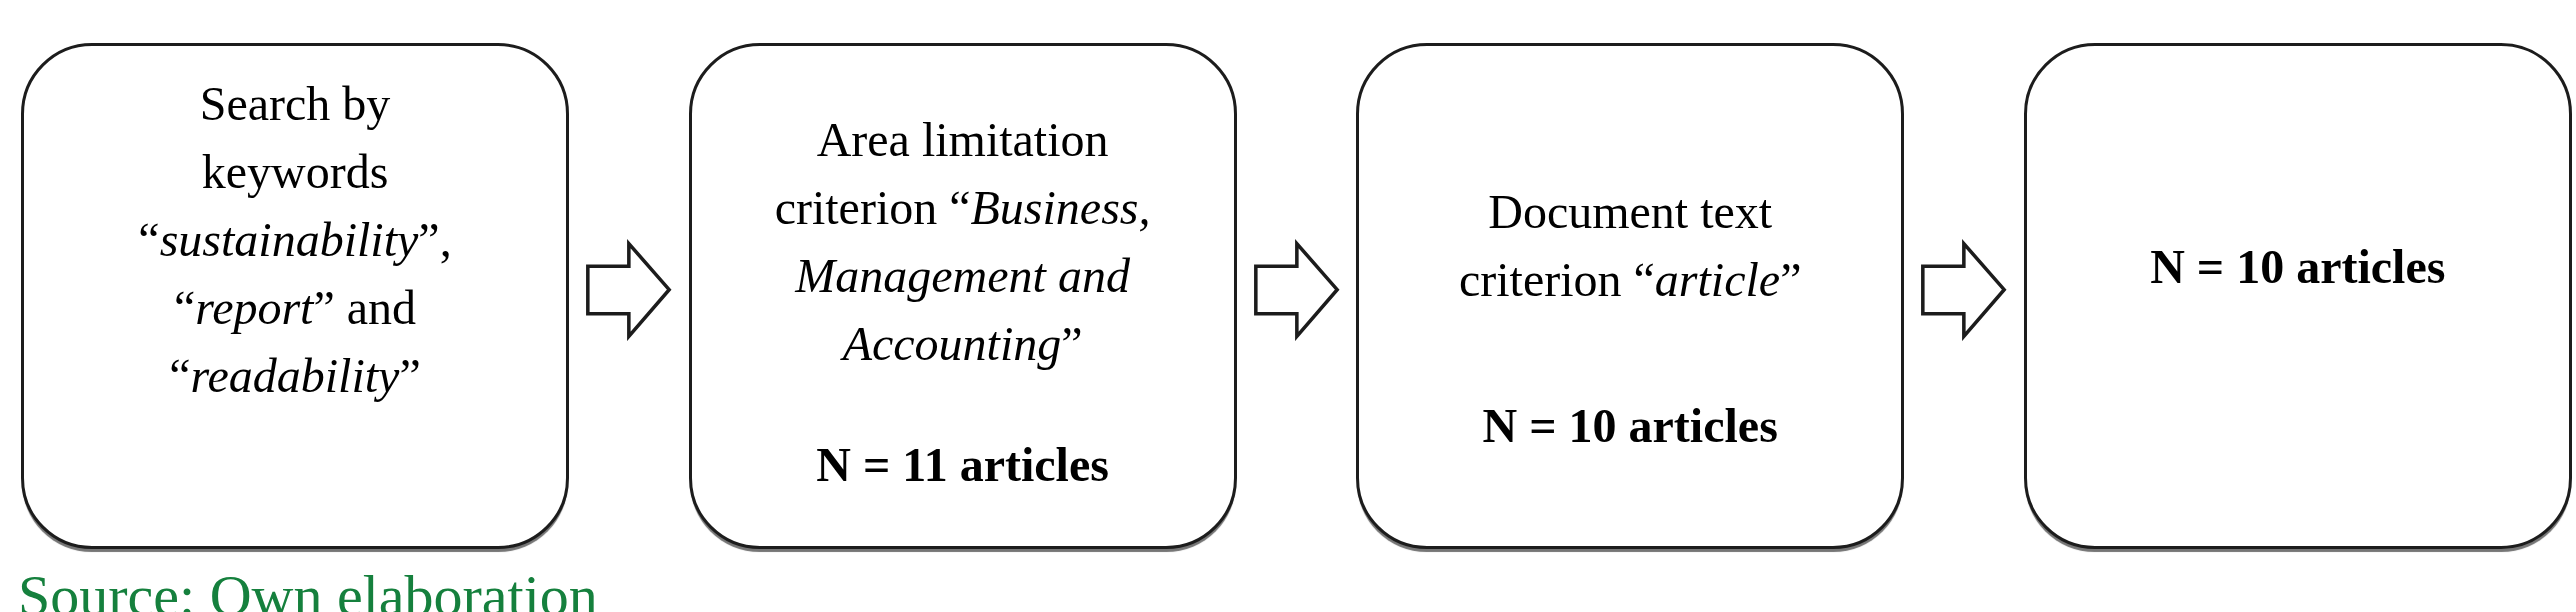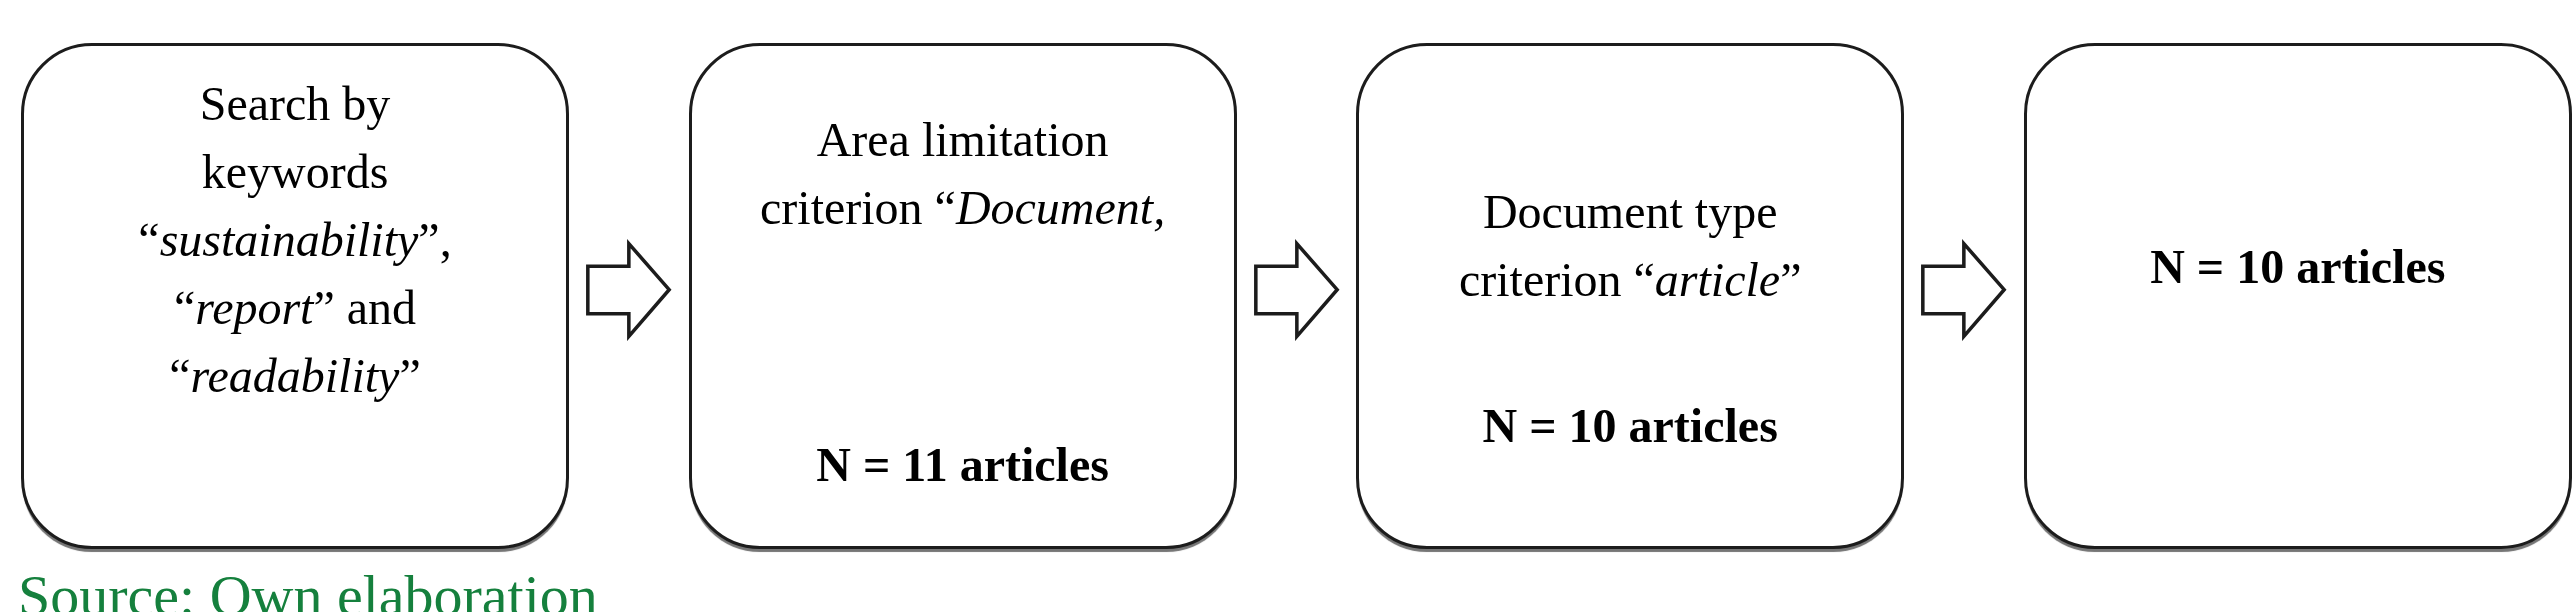--- a/index.html
+++ b/index.html
@@ -94,34 +94,36 @@
 
   <div class="arrow">
     <svg viewBox="0 0 123 143">
       <polygon points="4,38 62,38 62,6 119,71 62,137 62,105 4,105" fill="#ffffff" stroke="#1c1c1c" stroke-width="5" stroke-linejoin="miter"></polygon>
     </svg>
   </div>
 
   <div class="box step-2">
     <div class="title">
           <div class="line"><span>Area limitation</span></div>
-          <div class="line"><span>criterion “</span><em>Document,</em></div>
+          <div class="line"><span>criterion “</span><em>Business,</em></div>
+          <div class="line"><em>Management and</em></div>
+          <div class="line"><em>Accounting</em><span>”</span></div>
         </div>
     <div class="n">N = 11 articles</div>
   </div>
 
   <div class="arrow">
     <svg viewBox="0 0 123 143">
       <polygon points="4,38 62,38 62,6 119,71 62,137 62,105 4,105" fill="#ffffff" stroke="#1c1c1c" stroke-width="5" stroke-linejoin="miter"></polygon>
     </svg>
   </div>
 
   <div class="box step-3">
     <div class="title">
-          <div class="line"><span>Document type</span></div>
+          <div class="line"><span>Document text</span></div>
           <div class="line"><span>criterion “</span><em>article</em><span>”</span></div>
         </div>
     <div class="n">N = 10 articles</div>
   </div>
 
   <div class="arrow">
     <svg viewBox="0 0 123 143">
       <polygon points="4,38 62,38 62,6 119,71 62,137 62,105 4,105" fill="#ffffff" stroke="#1c1c1c" stroke-width="5" stroke-linejoin="miter"></polygon>
     </svg>
   </div>

